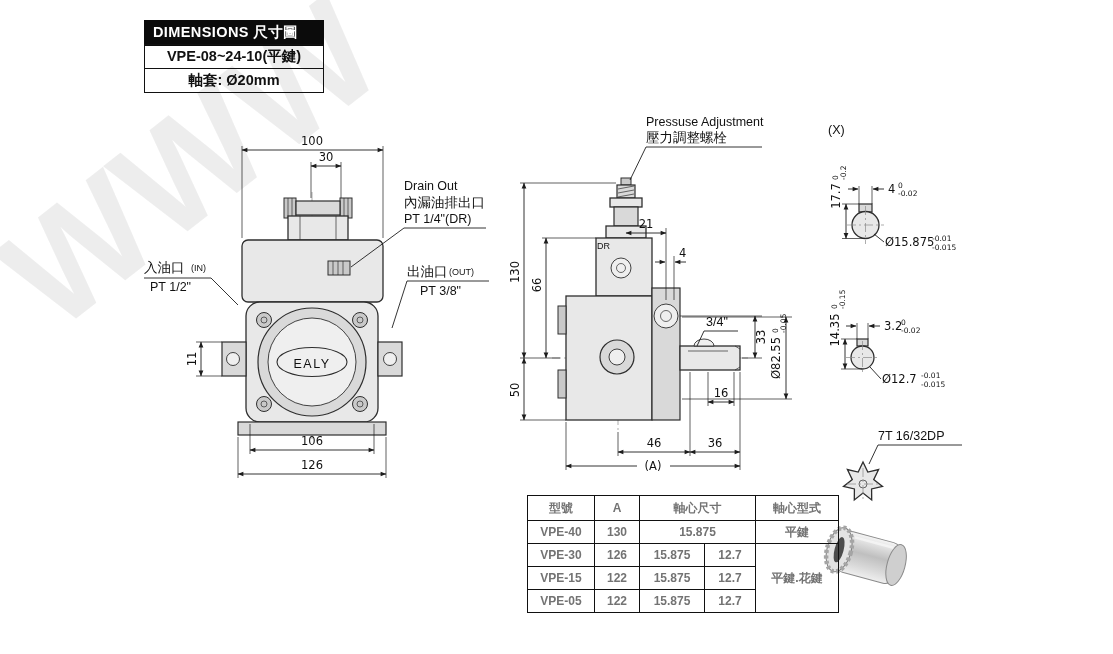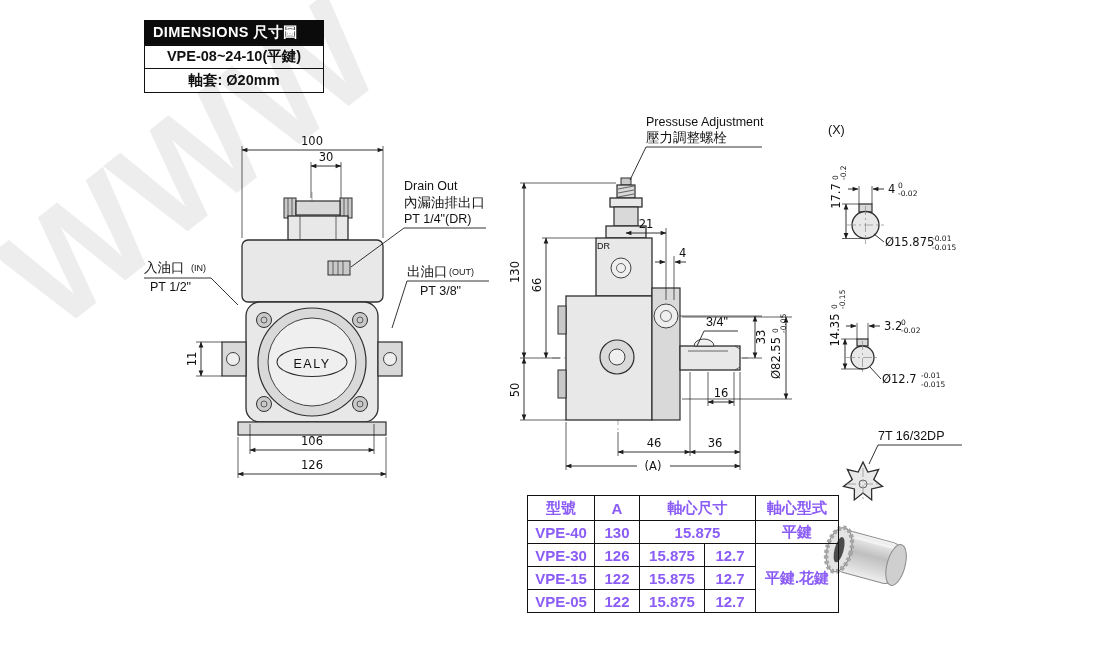--- a/index.html
+++ b/index.html
@@ -10,21 +10,21 @@
   
   .title-block { position:absolute; left:144px; top:20px; width:180px; z-index:5;
                  font-weight:bold; font-size:14.5px; color:#111; }
   .tb-header { background:#0b0b0b; color:#fff; padding:3px 9px 4px; letter-spacing:0.4px; }
   .tb-row { border:1.6px solid #111; margin-top:-1.6px; text-align:center;
             padding:2px 4px; background:transparent; }
   .tb-row:first-of-type { margin-top:0; }
 
   
   .spec-table { position:absolute; left:527px; top:495px; border-collapse:collapse;
-                font-size:15px; color:#8b5cf6; z-index:5; }
+                font-size:12px; color:#737373; z-index:5; }
   .spec-table th, .spec-table td { border:1.4px solid #111; text-align:center;
                 padding:1px 5px; height:20px; font-weight:bold; background:transparent; }
   .spec-table th { height:22px; }
   .col-model { width:56px; } .col-a { width:34px; }
   .col-s1 { width:54px; } .col-s2 { width:40px; } .col-type { width:72px; }
 
   
   .fillA  { fill:#e8e8e8; stroke:#2e2e2e; stroke-width:1.3; }
   .fillB  { fill:#d9d9d9; stroke:#2e2e2e; stroke-width:1.2; }
   .fillC  { fill:#c9c9c9; stroke:#2e2e2e; stroke-width:1; }

